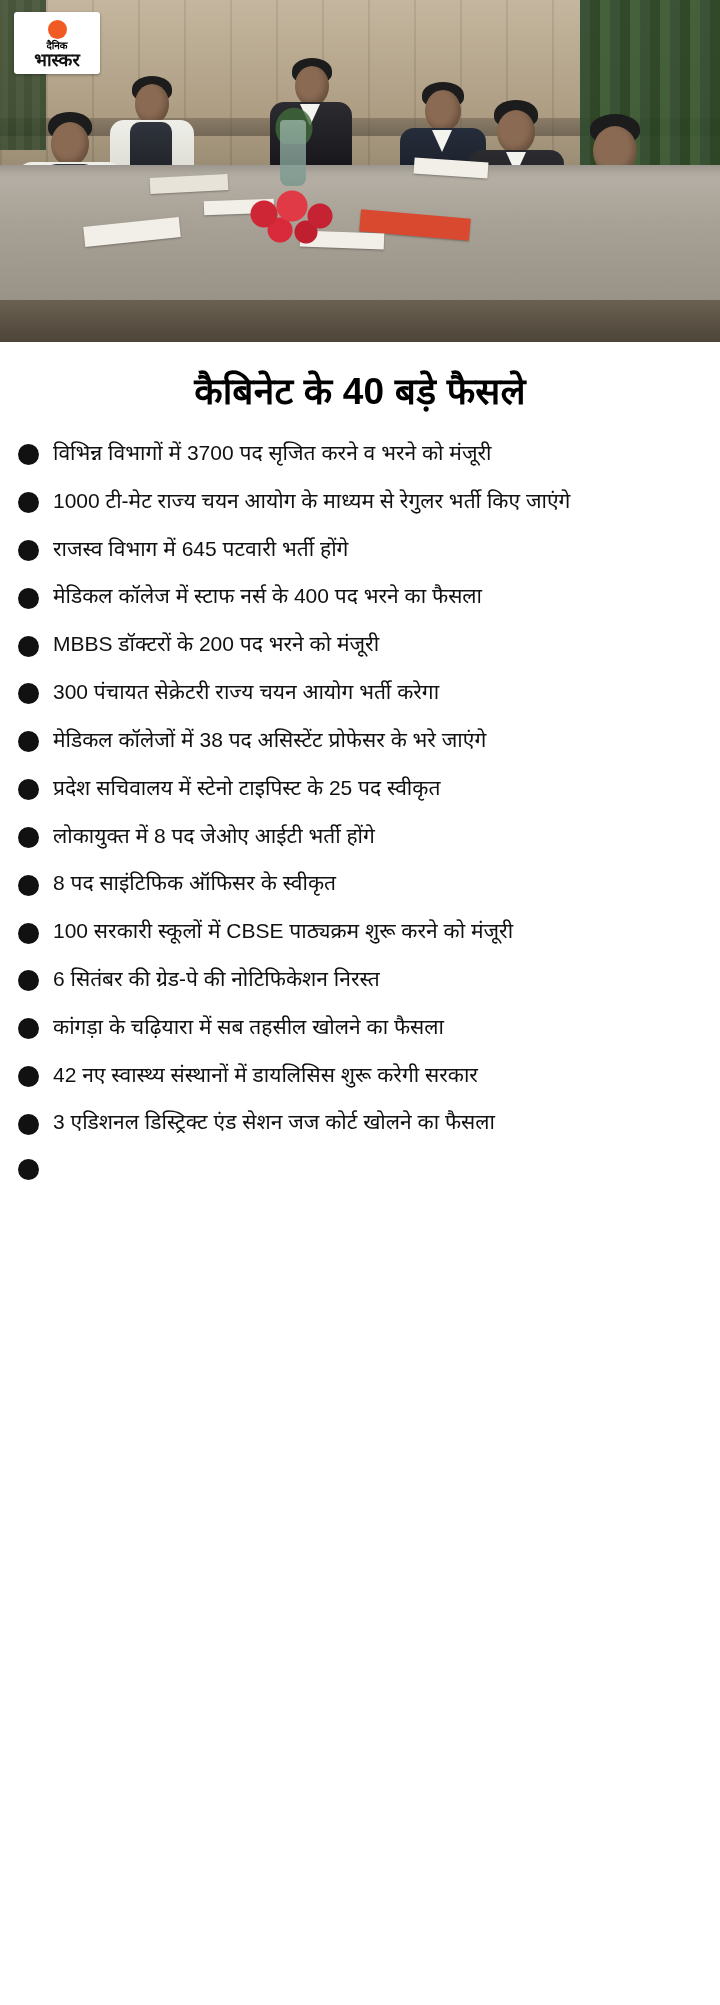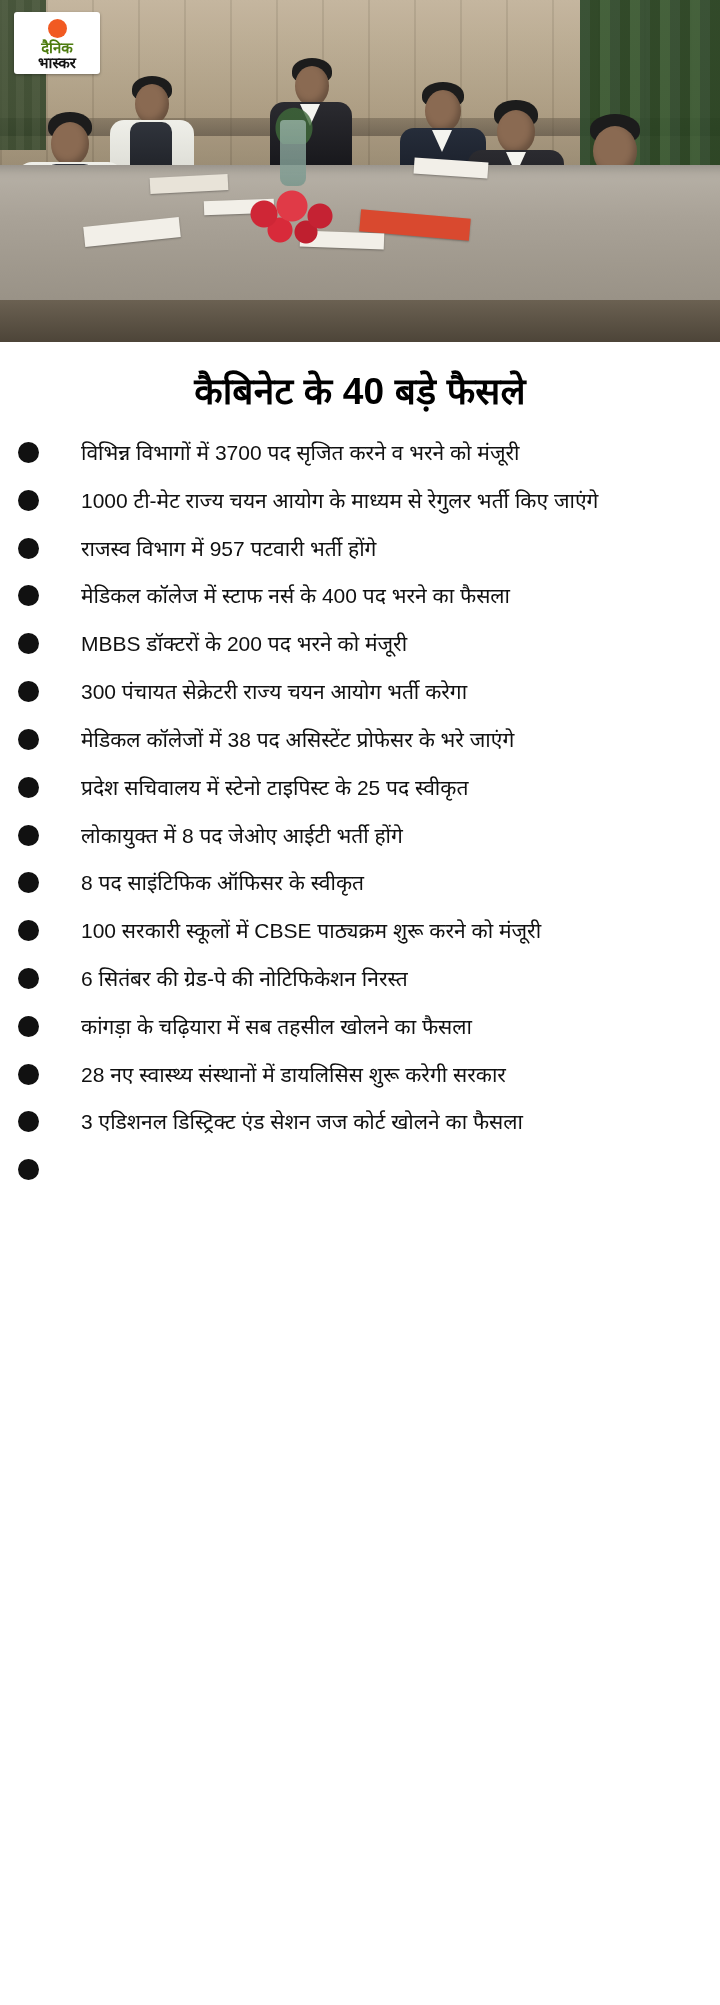--- a/index.html
+++ b/index.html
@@ -114,40 +114,39 @@
     box-shadow: 0 1px 3px rgba(0,0,0,.35);
     display: flex; flex-direction: column; align-items: center; justify-content: center;
     padding-top: 3px;
   }
   .logo .sun {
     width: 19px; height: 19px; border-radius: 50%;
     background: #f15a22;
     margin-bottom: 2px;
     box-shadow: 0 0 0 2px #fff;
   }
-  .logo .l1 { font-size: 15px; font-weight: bold; color: #4d7c0f; line-height: 1.02; }
-  .logo .l2 { font-size: 15px; font-weight: bold; color: #111; line-height: 1.02; }
+  .logo .l1 { font-size: 10px; font-weight: bold; color: #000000; line-height: 1.02; }
+  .logo .l2 { font-size: 18px; font-weight: bold; color: #111; line-height: 1.02; }
 
   
   .headline {
     text-align: center;
     font-size: 37px;
     font-weight: bold;
     color: #000;
     padding: 22px 10px 14px 10px;
     letter-spacing: .2px;
   }
 
   
   .list { padding: 0 18px 26px 18px; }
   .item {
     display: flex;
-    align-items: flex-start;
+    align-items: center;
     padding: 9px 0 9px 0;
-    gap: 28px;
   }
   .bullet {
     flex: 0 0 auto;
     width: 21px; height: 21px;
     border-radius: 50%;
     background: #111111;
     margin-top: 4px;
     margin-right: 14px;
   }
   .item-text {
@@ -236,21 +235,21 @@
       <div class="item">
         <span class="bullet"></span>
         <span class="item-text">विभिन्न विभागों में 3700 पद सृजित करने व भरने को मंजूरी</span>
       </div>
       <div class="item">
         <span class="bullet"></span>
         <span class="item-text">1000 टी-मेट राज्य चयन आयोग के माध्यम से रेगुलर भर्ती किए जाएंगे</span>
       </div>
       <div class="item">
         <span class="bullet"></span>
-        <span class="item-text">राजस्व विभाग में 957 पटवारी भर्ती होंगे</span>
+        <span class="item-text">राजस्व विभाग में 645 पटवारी भर्ती होंगे</span>
       </div>
       <div class="item">
         <span class="bullet"></span>
         <span class="item-text">मेडिकल कॉलेज में स्टाफ नर्स के 400 पद भरने का फैसला</span>
       </div>
       <div class="item">
         <span class="bullet"></span>
         <span class="item-text">MBBS डॉक्टरों के 200 पद भरने को मंजूरी</span>
       </div>
       <div class="item">
@@ -280,21 +279,21 @@
       <div class="item">
         <span class="bullet"></span>
         <span class="item-text">6 सितंबर की ग्रेड-पे की नोटिफिकेशन निरस्त</span>
       </div>
       <div class="item">
         <span class="bullet"></span>
         <span class="item-text">कांगड़ा के चढ़ियारा में सब तहसील खोलने का फैसला</span>
       </div>
       <div class="item">
         <span class="bullet"></span>
-        <span class="item-text">28 नए स्वास्थ्य संस्थानों में डायलिसिस शुरू करेगी सरकार</span>
+        <span class="item-text">42 नए स्वास्थ्य संस्थानों में डायलिसिस शुरू करेगी सरकार</span>
       </div>
       <div class="item">
         <span class="bullet"></span>
         <span class="item-text">3 एडिशनल डिस्ट्रिक्ट एंड सेशन जज कोर्ट खोलने का फैसला</span>
       </div>
       <div class="item">
         <span class="bullet"></span>
       </div>
     </div>
 

